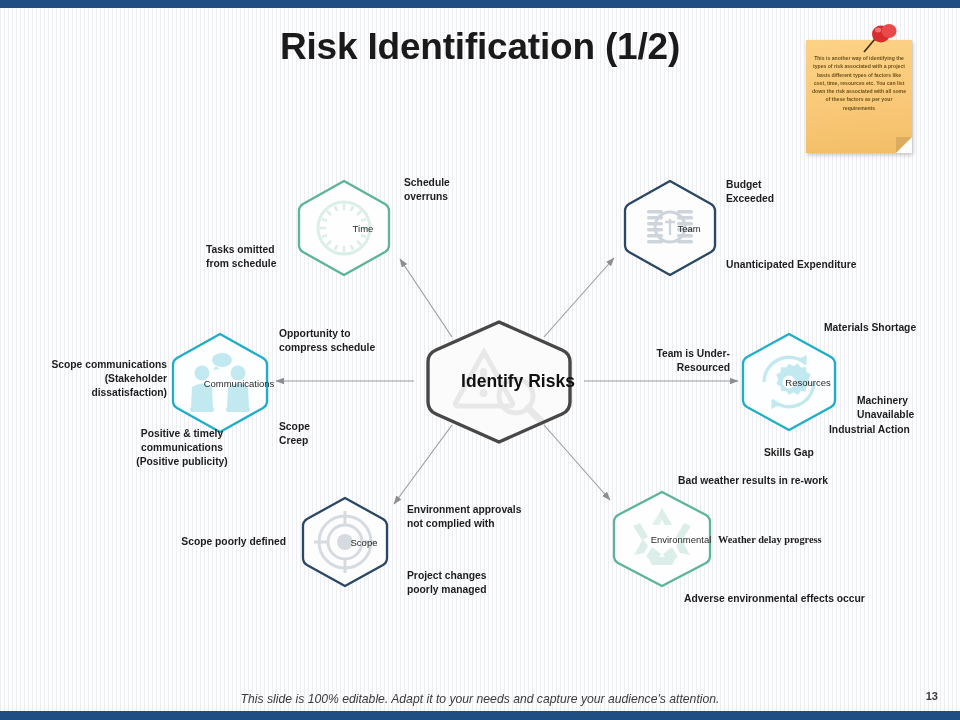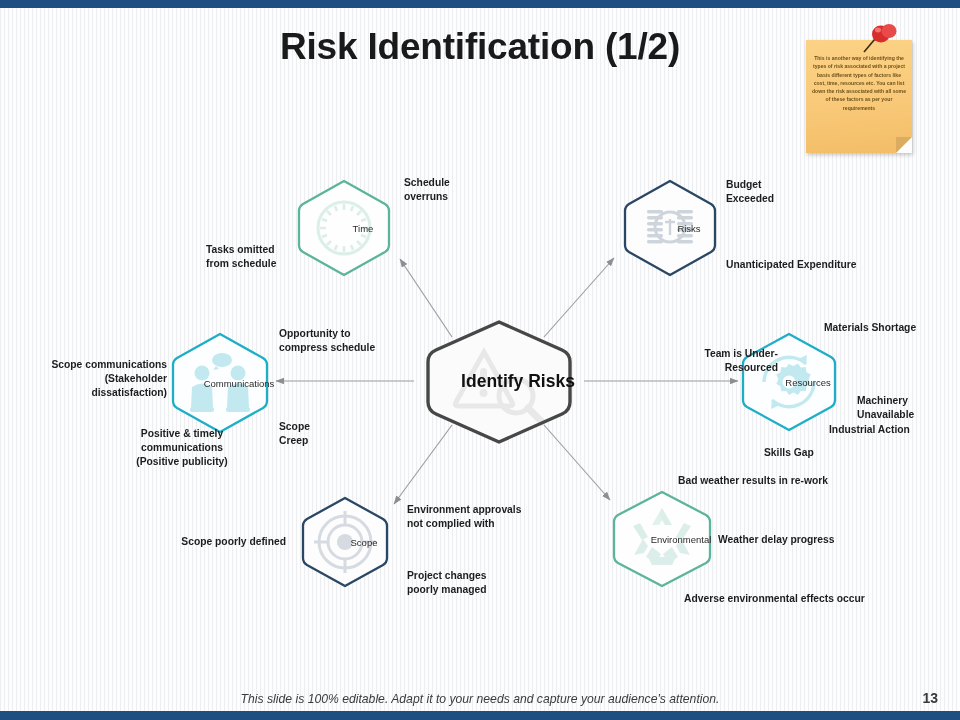--- a/index.html
+++ b/index.html
@@ -137,21 +137,21 @@
     left: 0; top: 692px;
     width: 960px;
     text-align: center;
     font-size: 12.2px;
     font-style: italic;
     color: #3b3b3b;
   }
   #page-number {
     position: absolute;
     right: 22px; top: 690px;
-    font-size: 14px;
+    font-size: 11px;
     font-weight: bold;
     color: #3a3a3a;
   }
 </style>
 </head>
 <body>
 
 <div id="slide">
 
   <div class="topbar"></div>
@@ -233,21 +233,21 @@
         <rect x="55" y="32" width="16" height="3.4" rx="1.6"></rect>
         <rect x="55" y="38" width="16" height="3.4" rx="1.6"></rect>
         <rect x="55" y="44" width="16" height="3.4" rx="1.6"></rect>
         <rect x="55" y="50" width="16" height="3.4" rx="1.6"></rect>
         <rect x="55" y="56" width="16" height="3.4" rx="1.6"></rect>
         <rect x="55" y="62" width="16" height="3.4" rx="1.6"></rect>
         <circle cx="48" cy="49" r="15" fill="none" stroke="#2a4763" stroke-width="3"></circle>
         <path d="M48 41 L48 57 M43 44 L53 44" stroke="#2a4763" stroke-width="2.4" fill="none"></path>
       </g>
     </svg>
-    <div class="hex-label">Risks</div>
+    <div class="hex-label">Team</div>
   </div>
   <div class="risk-label" style="left:726px; top:178px;">Budget
 Exceeded</div>
   <div class="risk-label" style="left:726px; top:258px;">Unanticipated Expenditure</div>
 
   <div class="hex" id="node-communications" style="left:170px; top:331px; width:100px; height:104px;">
     <svg width="100" height="104" viewBox="0 0 100 104">
       <path d="M50 3 L93 27 Q97 29.5 97 34 L97 70 Q97 74.5 93 77 L50 101 L7 77 Q3 74.5 3 70 L3 34 Q3 29.5 7 27 Z" fill="#fcfeff" stroke="#1eaec6" stroke-width="2.3" stroke-linejoin="round"></path>
       <g opacity="0.25" fill="#1eaec6">
         <ellipse cx="52" cy="29" rx="10" ry="7"></ellipse>
@@ -281,21 +281,21 @@
         <path d="M66 33 l1 -9 l-9 4 z" fill="#1eaec6"></path>
         <path d="M74 51 a25 25 0 0 1 -42 18" fill="none" stroke="#1eaec6" stroke-width="3.4"></path>
         <path d="M32 69 l-1 9 l9 -4 z" fill="#1eaec6"></path>
         <path d="M49 33 l4.5 2 l4.5 -2.5 l2.8 4 l5 -0.4 l0.6 4.9 l4.3 2.6 l-2 4.6 l2 4.6 l-4.3 2.6 l-0.6 4.9 l-5 -0.4 l-2.8 4 l-4.5 -2.5 l-4.5 2.5 l-2.8 -4 l-5 0.4 l-0.6 -4.9 l-4.3 -2.6 l2 -4.6 l-2 -4.6 l4.3 -2.6 l0.6 -4.9 l5 0.4 l2.8 -4 z" fill="#1eaec6"></path>
         <circle cx="49" cy="51" r="6.5" fill="#fcfeff"></circle>
       </g>
     </svg>
     <div class="hex-label">Resources</div>
   </div>
   <div class="risk-label" style="left:824px; top:321px;">Materials Shortage</div>
-  <div class="risk-label r" style="left:620px; top:347px; width:110px;padding-left:48px;">Team is Under-
+  <div class="risk-label r" style="left:620px; top:347px; width:110px;">Team is Under-
 Resourced</div>
   <div class="risk-label" style="left:857px; top:366px;margin-top:28px;">Machinery
 Unavailable</div>
   <div class="risk-label" style="left:829px; top:423px;">Industrial Action</div>
   <div class="risk-label" style="left:764px; top:446px;">Skills Gap</div>
 
   <div class="hex" id="node-scope" style="left:300px; top:495px; width:90px; height:94px;">
     <svg width="90" height="94" viewBox="0 0 90 94">
       <path d="M45 3 L83 24 Q87 26.5 87 31 L87 63 Q87 67.5 83 70 L45 91 L7 70 Q3 67.5 3 63 L3 31 Q3 26.5 7 24 Z" fill="#fdfdfe" stroke="#2a4763" stroke-width="2.3" stroke-linejoin="round"></path>
       <g opacity="0.18">
@@ -329,21 +329,21 @@
         <path d="M74 34 l-8 14 l6 3 l9 -14 z"></path>
         <path d="M71 50 l9 16 l-10 -2 l-4 -7 z"></path>
         <path d="M38 68 l28 0 l-4 8 l-20 0 z"></path>
         <path d="M42 58 l-6 10 l10 6 l5 -9 z"></path>
         <path d="M62 58 l6 10 l-10 6 l-5 -9 z"></path>
       </g>
     </svg>
     <div class="hex-label">Environmental</div>
   </div>
   <div class="risk-label" style="left:678px; top:474px;">Bad  weather results in re-work</div>
-  <div class="risk-label" style="left:718px; top:533px;">Weather delay progress</div>
+  <div class="risk-label" style="left:718px; top:533px;font-family:Liberation Serif, serif;">Weather delay progress</div>
   <div class="risk-label" style="left:684px; top:592px;">Adverse environmental effects occur</div>
 
   <div class="hex" id="node-center" style="left:424px; top:318px; width:150px; height:128px;">
     <svg width="150" height="128" viewBox="0 0 150 128">
       <path d="M75 4 L138 32 Q146 35.5 146 44 L146 84 Q146 92.5 138 96 L75 124 L12 96 Q4 92.5 4 84 L4 44 Q4 35.5 12 32 Z" fill="#fbfbfb" stroke="#474747" stroke-width="3.4" stroke-linejoin="round"></path>
       <g opacity="0.11">
         <path d="M60 34 L88 84 Q90 88 86 88 L34 88 Q30 88 32 84 Z" fill="none" stroke="#595959" stroke-width="5"></path>
         <rect x="56" y="50" width="7" height="18" rx="3.5" fill="#595959"></rect>
         <circle cx="59.5" cy="75" r="4" fill="#595959"></circle>
         <circle cx="92" cy="78" r="17" fill="none" stroke="#595959" stroke-width="5"></circle>

